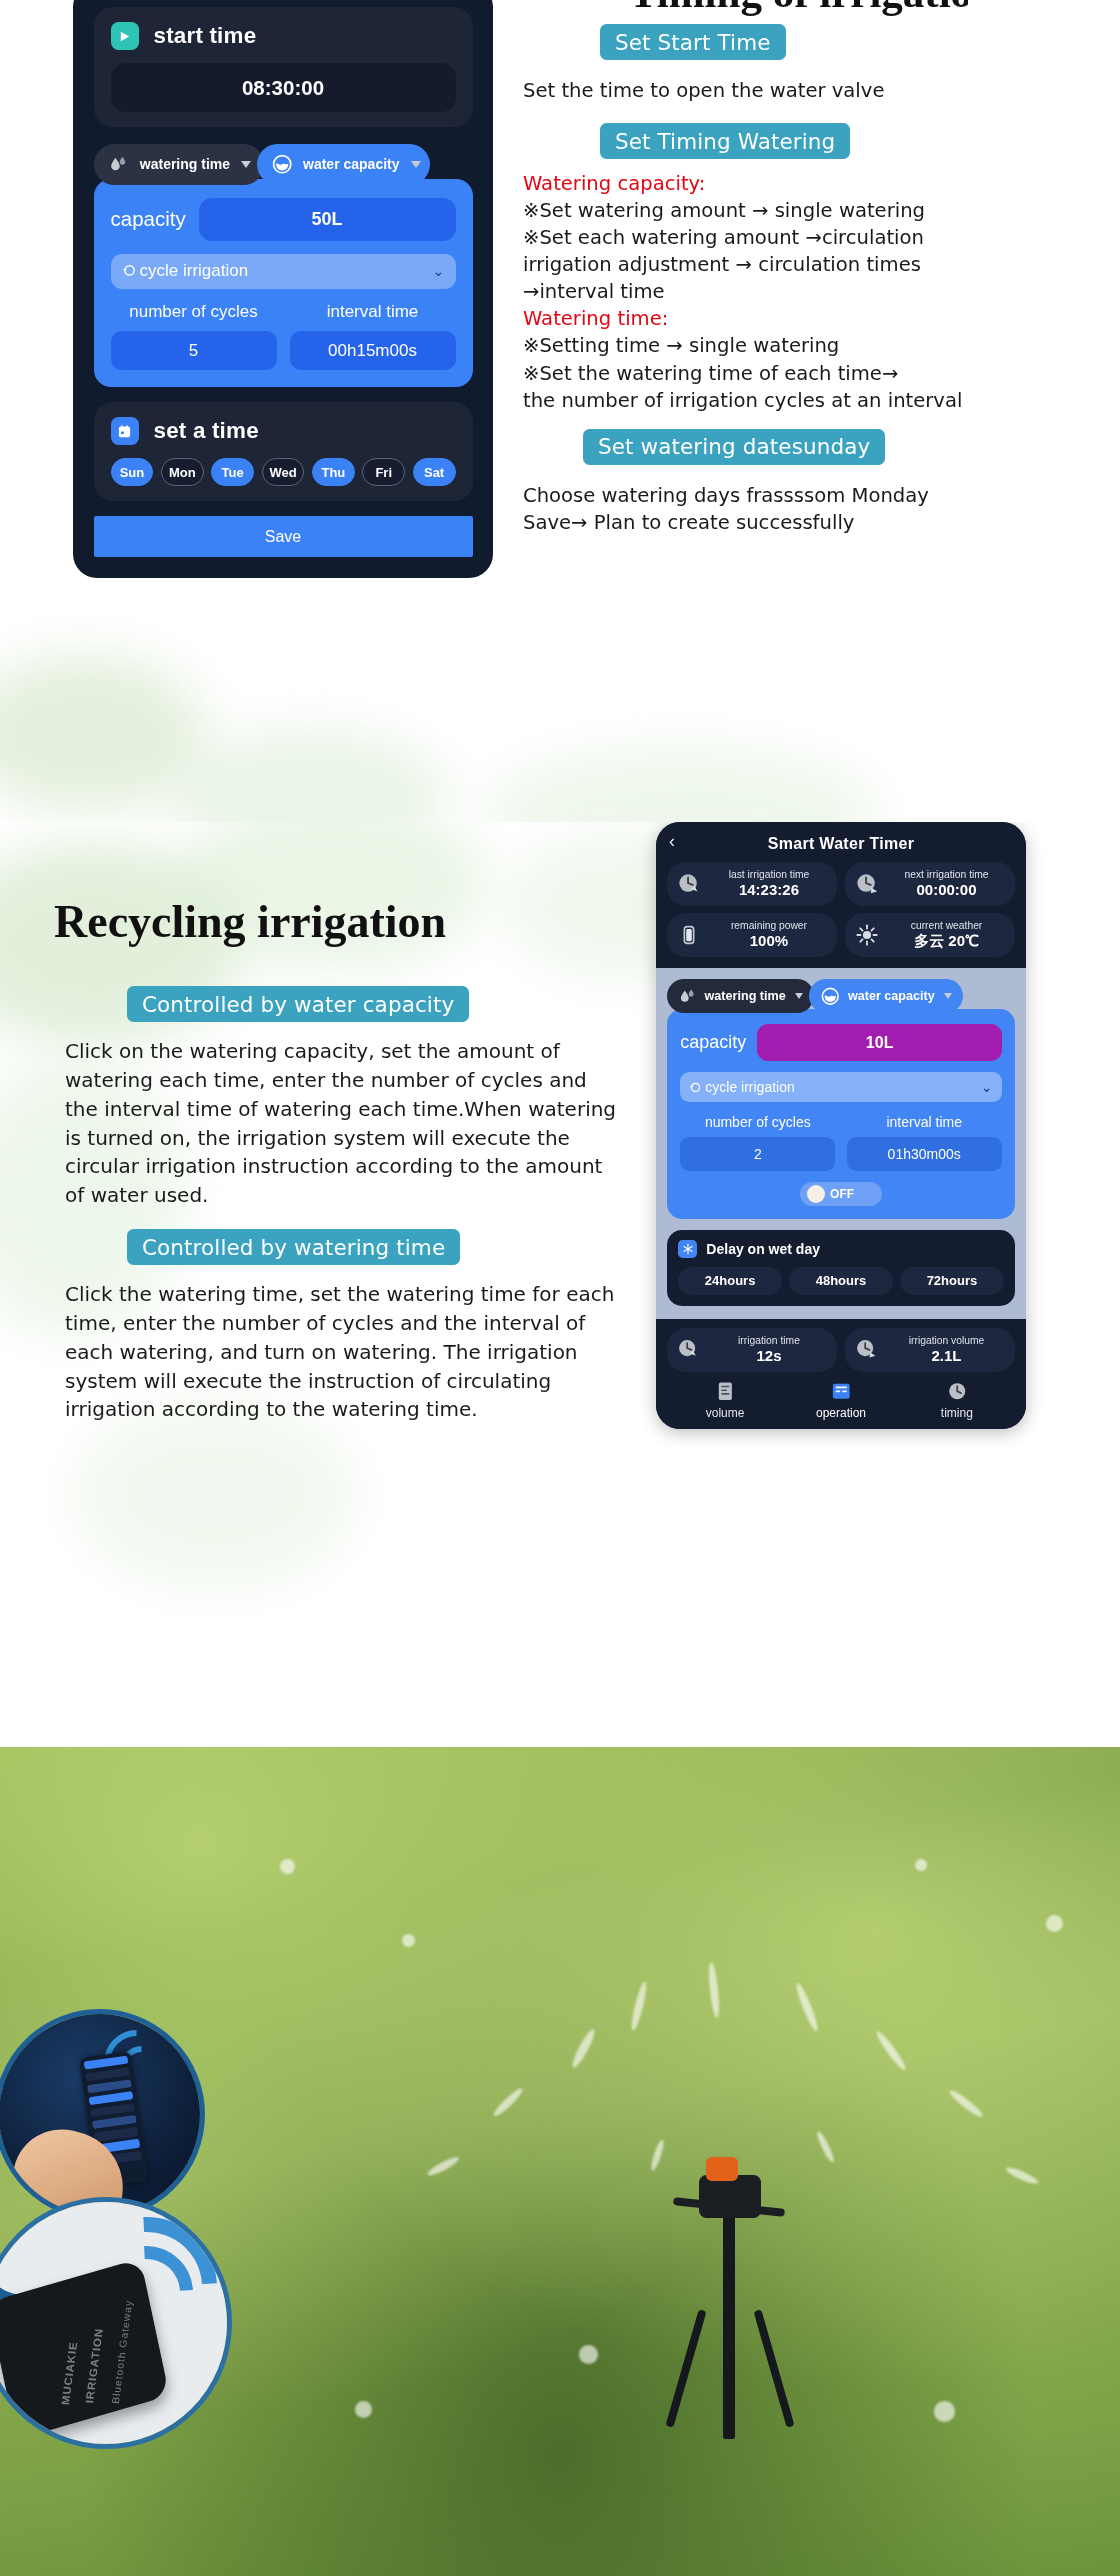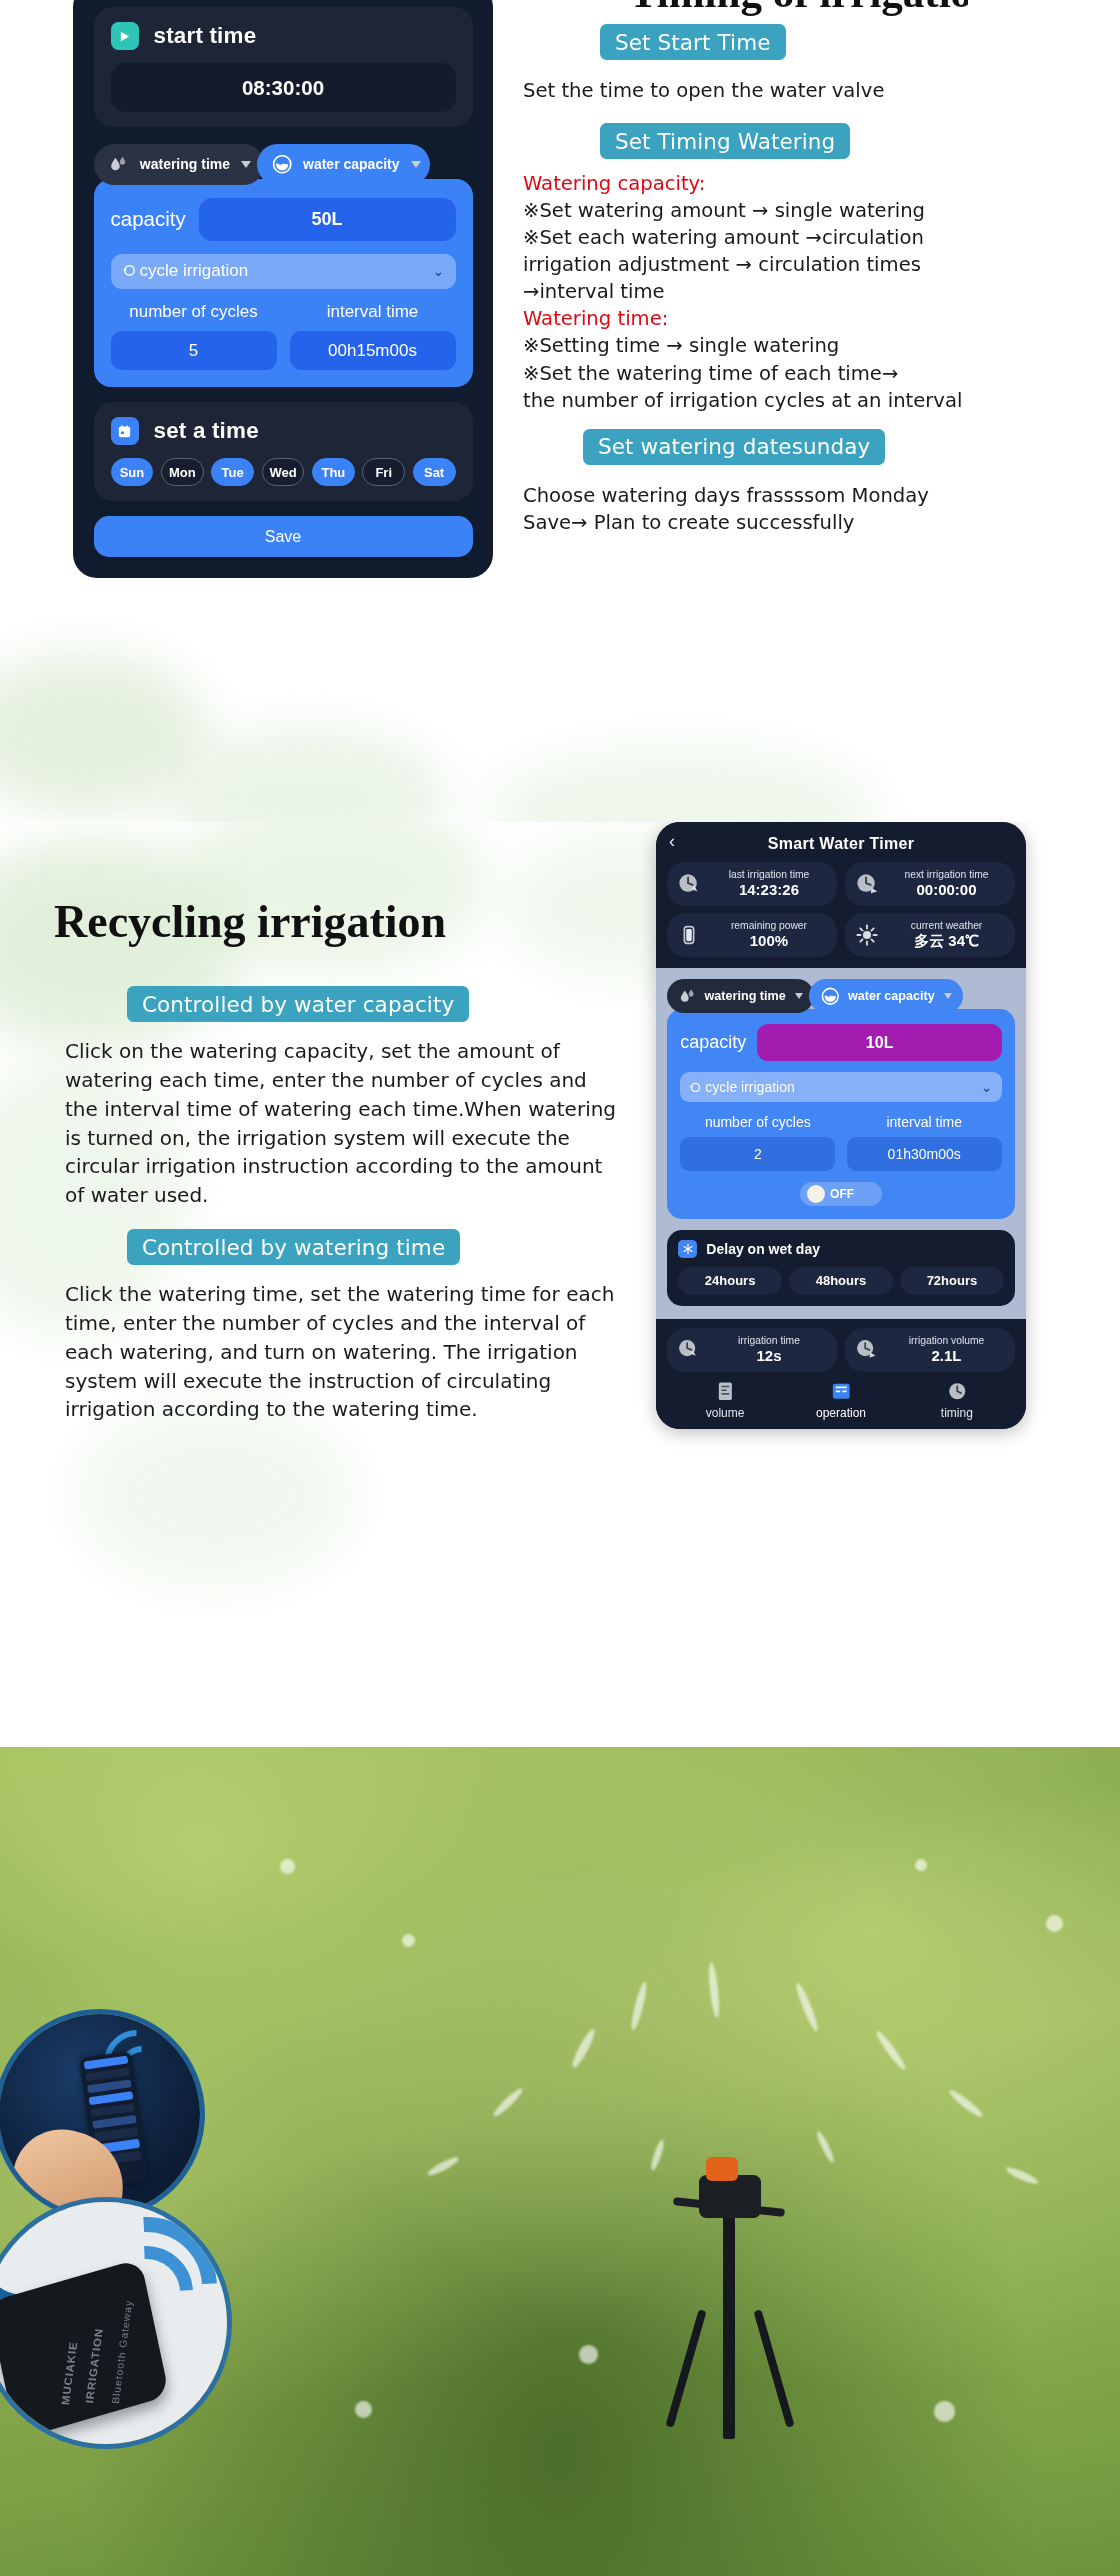--- a/index.html
+++ b/index.html
@@ -135,21 +135,21 @@
     display: flex; align-items: center; justify-content: center;
     font-size: 13px; font-weight: 700;
     border: 0.9px solid #5b6275;
     color: #ffffff;
   }
   .day.on { background: #3b82f6; border-color: #3b82f6; }
   .day.off { background: #161d2e; }
   .save-btn {
     margin-top: 15px;
     background: #3b82f6;
-    border-radius: 15px;
+    border-radius: 2px;
     height: 41px;
     display: flex; align-items: center; justify-content: center;
     color: #fff; font-size: 16px;
   }
 
   
   .explain {
     position: absolute;
     left: 523px; top: 0px;
     width: 579px;
@@ -614,21 +614,21 @@
                   <line x1="21" y1="14" x2="24.4" y2="14"></line>
                 <line x1="6.8" y1="6.8" x2="9.2" y2="9.2"></line>
                   <line x1="18.8" y1="18.8" x2="21.2" y2="21.2"></line>
                 <line x1="21.2" y1="6.8" x2="18.8" y2="9.2"></line>
                   <line x1="9.2" y1="18.8" x2="6.8" y2="21.2"></line>
               </g>
             </svg>
           </span>
           <span class="tx">
             <span class="k" style="display:block">current weather</span>
-            <span class="v" style="display:block">多云 34℃</span>
+            <span class="v" style="display:block">多云 20℃</span>
           </span>
         </div>
       </div>
     </div>
 
     <div class="p2-mid">
       <div class="p2-tabs">
         <div class="p2-tab inactive">
           <span class="drop-icon" style="width:18.7px;height:18.7px">
             <svg width="18.7" height="18.7" viewBox="0 0 22 22">

